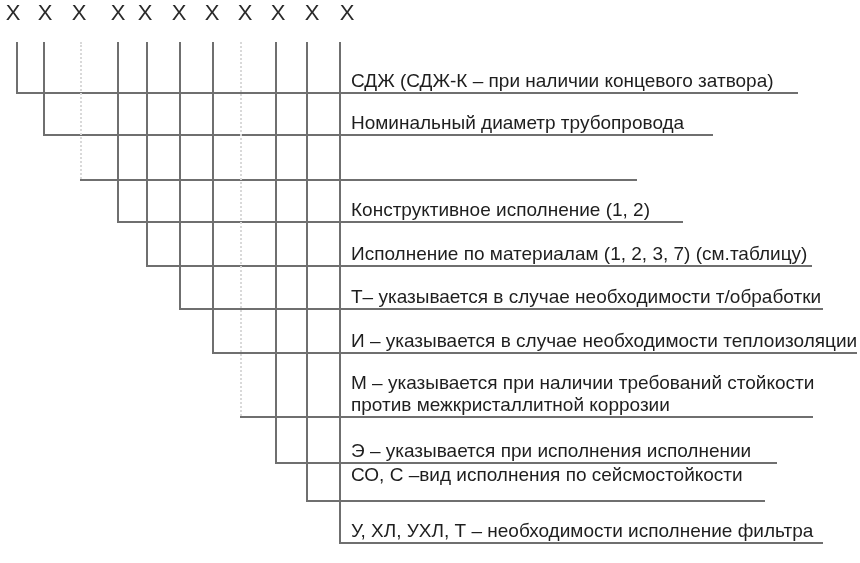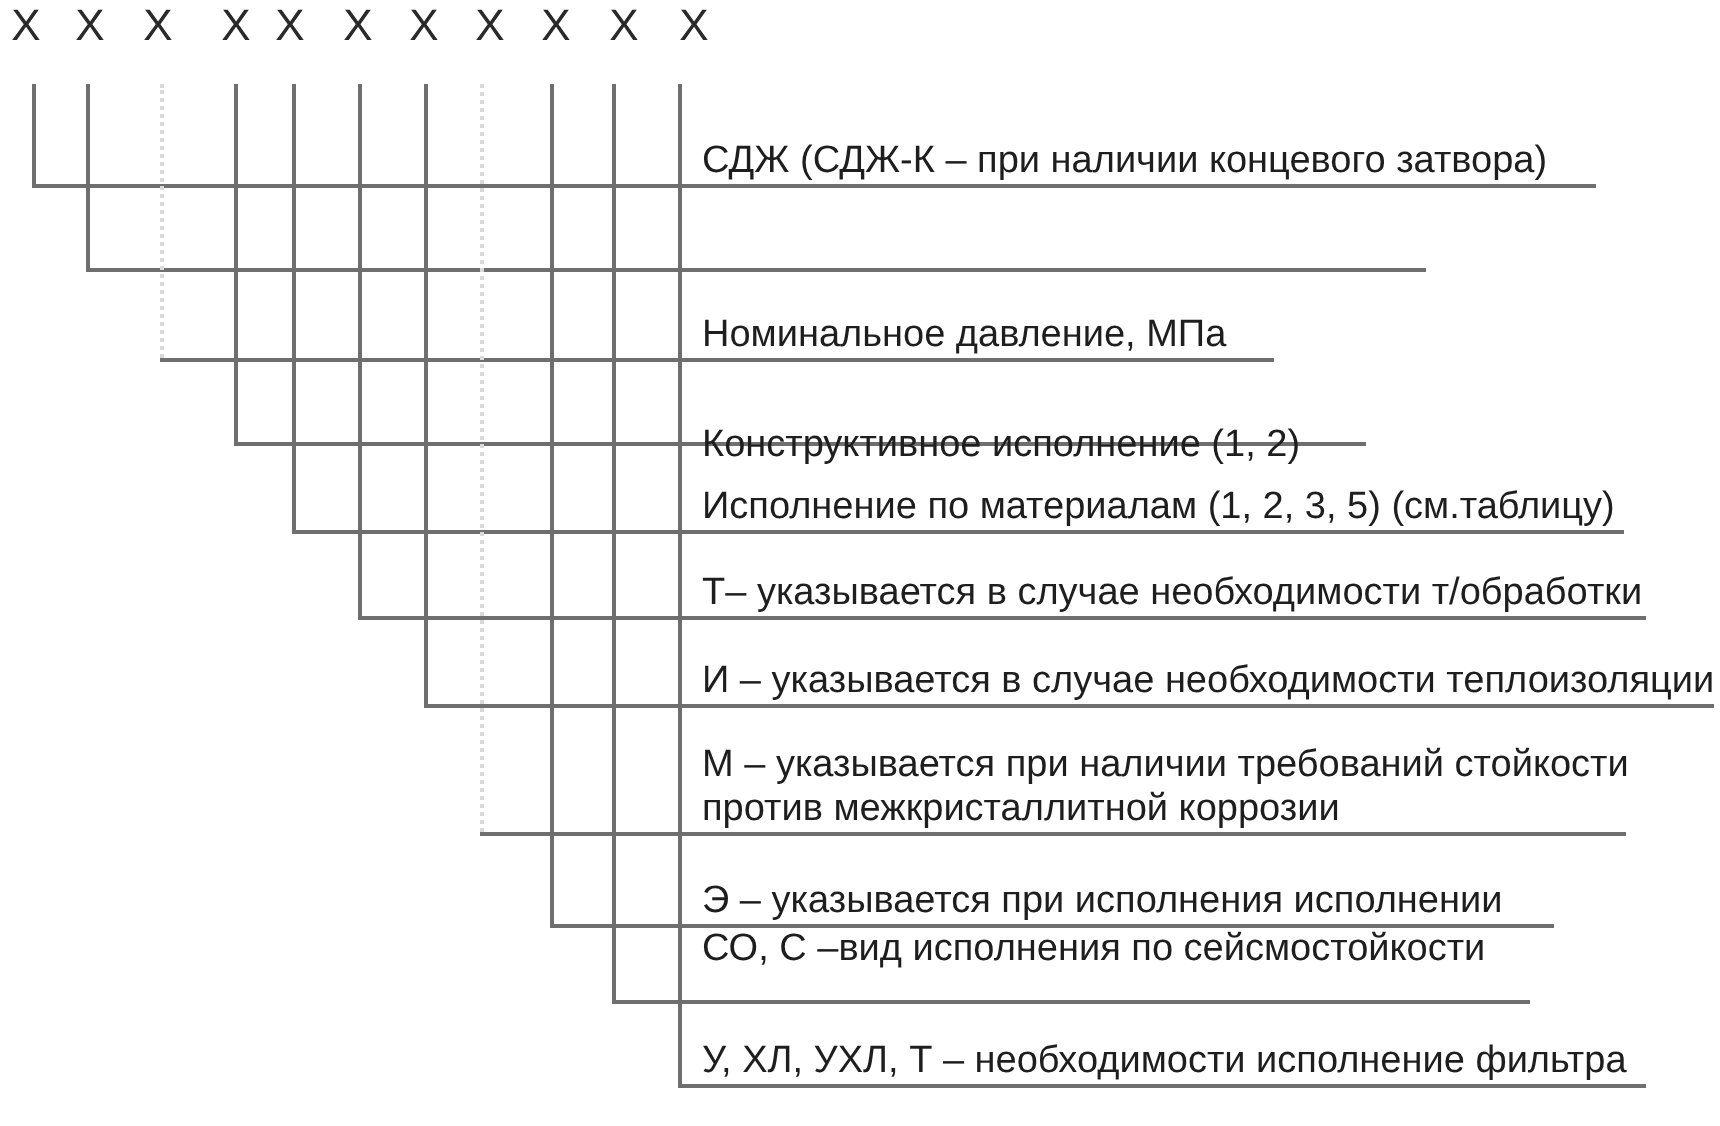--- a/index.html
+++ b/index.html
@@ -70,34 +70,34 @@
     <span class="x-mark" style="left: 278px;">X</span>
     <span class="x-mark" style="left: 312px;">X</span>
     <span class="x-mark" style="left: 347px;">X</span>
     <div class="v-line" style="left: 16px; top: 42px; height: 50px;"></div>
     <div class="h-line" style="left: 16px; top: 92px; width: 782px;"></div>
     <div class="row-label" style="top: 70px;">
       <span>СДЖ (СДЖ-К – при наличии концевого затвора)</span>
     </div>
     <div class="v-line" style="left: 43px; top: 42px; height: 92px;"></div>
     <div class="h-line" style="left: 43px; top: 134px; width: 670px;"></div>
+    <div class="row-label" style="top: 112px;">
+      <span>Номинальный диаметр трубопровода</span>
+    </div>
     <div class="v-line light" style="left: 80px; top: 42px; height: 137px;"></div>
     <div class="h-line" style="left: 80px; top: 179px; width: 557px;"></div>
-    <div class="row-label" style="top: 157px;">
-      <span>Номинальное давление, МПа</span>
-    </div>
     <div class="v-line" style="left: 117px; top: 42px; height: 179px;"></div>
     <div class="h-line" style="left: 117px; top: 221px; width: 566px;"></div>
-    <div class="row-label" style="top: 212px; text-align: right;">
+    <div class="row-label" style="top: 199px; text-align: right;">
       <span>Конструктивное исполнение (1, 2)</span>
     </div>
     <div class="v-line" style="left: 146px; top: 42px; height: 223px;"></div>
     <div class="h-line" style="left: 146px; top: 265px; width: 666px;"></div>
     <div class="row-label" style="top: 243px;">
-      <span>Исполнение по материалам (1, 2, 3, 5) (см.таблицу)</span>
+      <span>Исполнение по материалам (1, 2, 3, 7) (см.таблицу)</span>
     </div>
     <div class="v-line" style="left: 179px; top: 42px; height: 266px;"></div>
     <div class="h-line" style="left: 179px; top: 308px; width: 644px;"></div>
     <div class="row-label" style="top: 286px;">
       <span>Т– указывается в случае необходимости т/обработки</span>
     </div>
     <div class="v-line" style="left: 212px; top: 42px; height: 310px;"></div>
     <div class="h-line" style="left: 212px; top: 352px; width: 645px;"></div>
     <div class="row-label" style="top: 330px;">
       <span>И – указывается в случае необходимости теплоизоляции</span>

